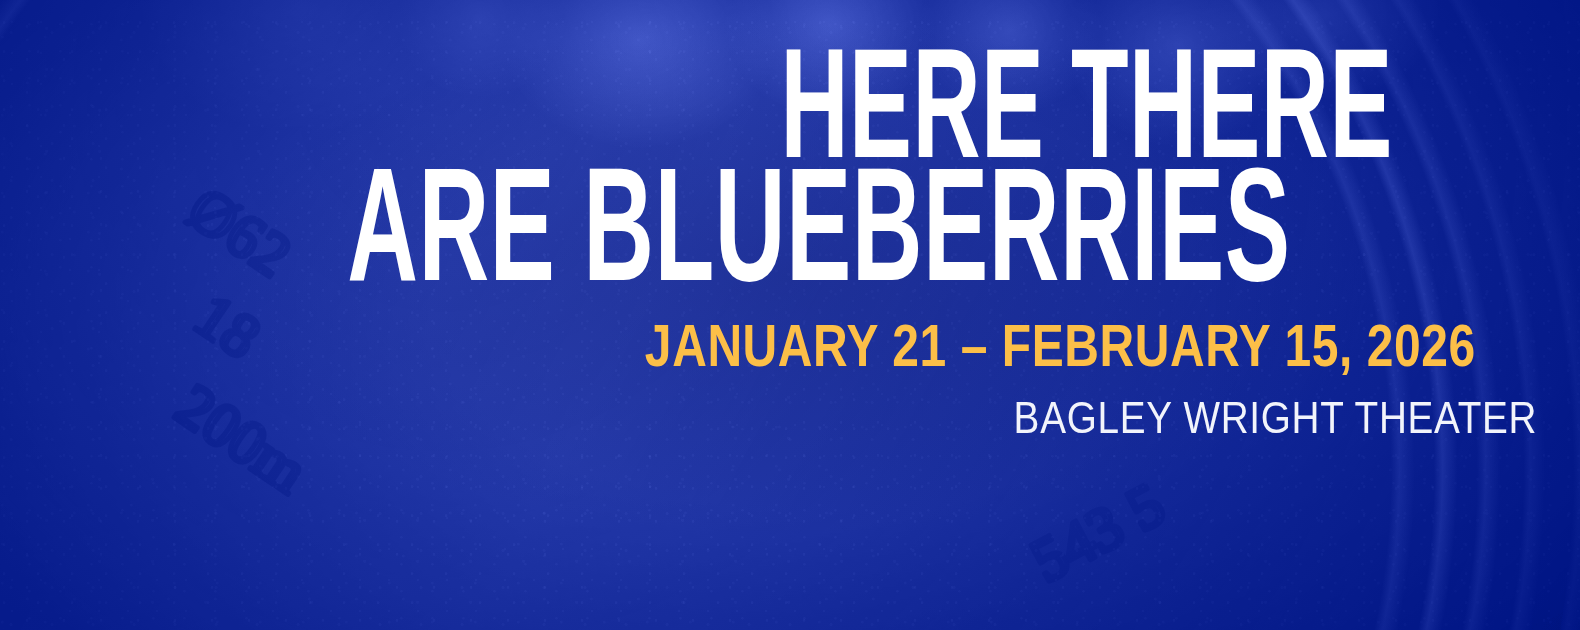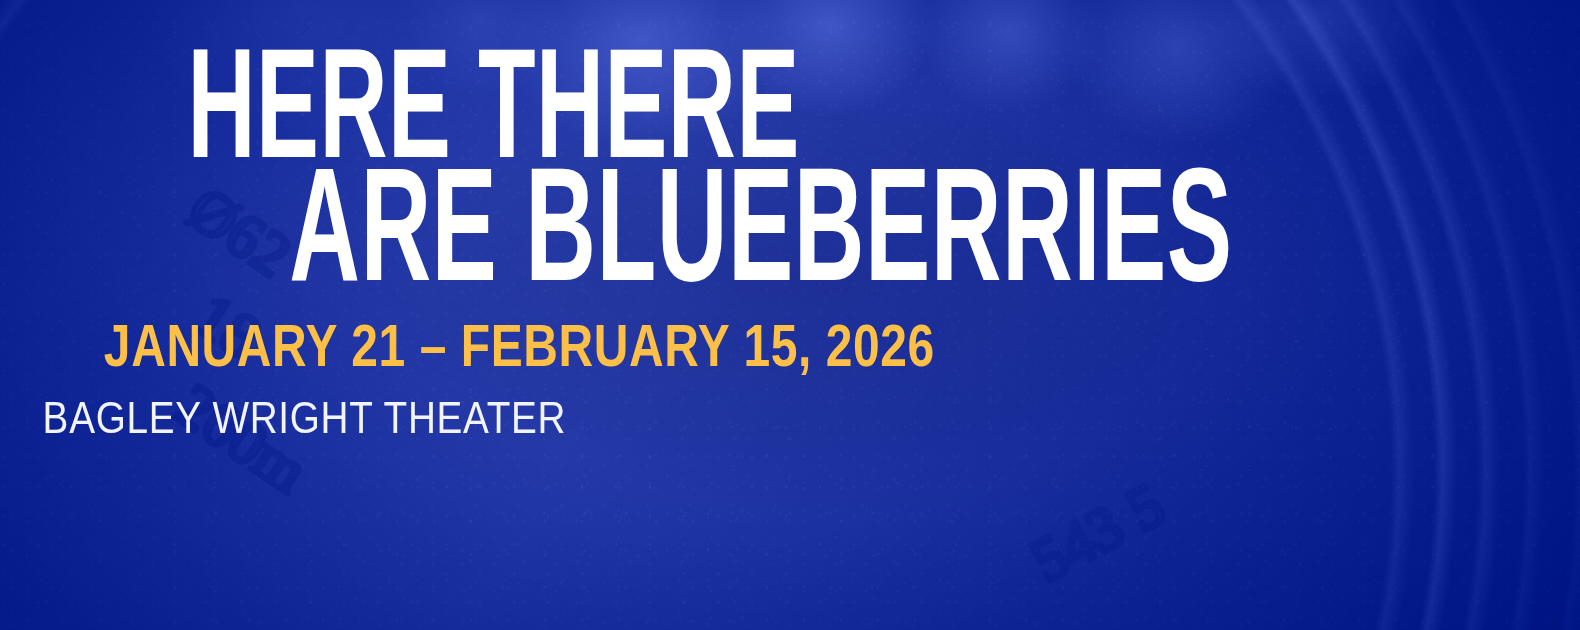--- a/index.html
+++ b/index.html
@@ -128,21 +128,21 @@
       radial-gradient(ellipse 760px 330px at 50% 44%, rgba(22,36,126,.40), rgba(22,36,126,0) 78%);
   }
 
   
   .content {
     position:absolute;
     left:0; top:0;
     width:1580px; height:630px;
     display:flex;
     flex-direction:column;
-    align-items:flex-start;
+    align-items:flex-end;
     justify-content:flex-start;
     text-align:center;
   }
 
   .title {
     color:#ffffff;
     font-family:"Liberation Sans Narrow","Liberation Sans", sans-serif;
     font-weight:700;
     line-height:.88;
     letter-spacing:.005em;

